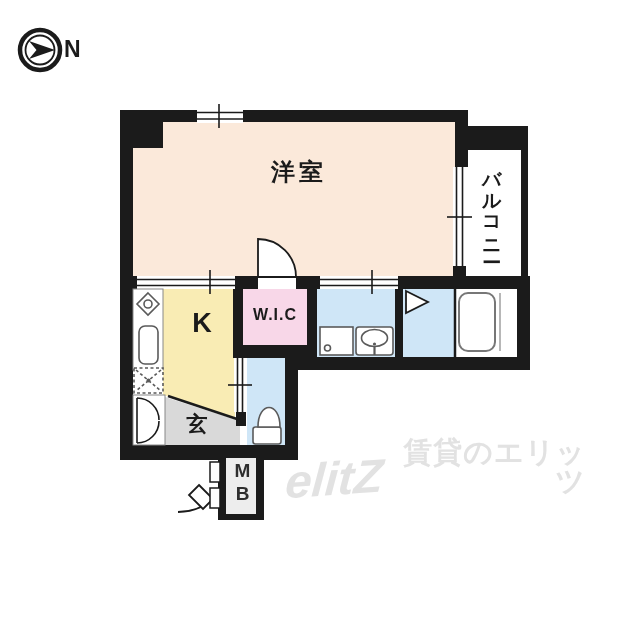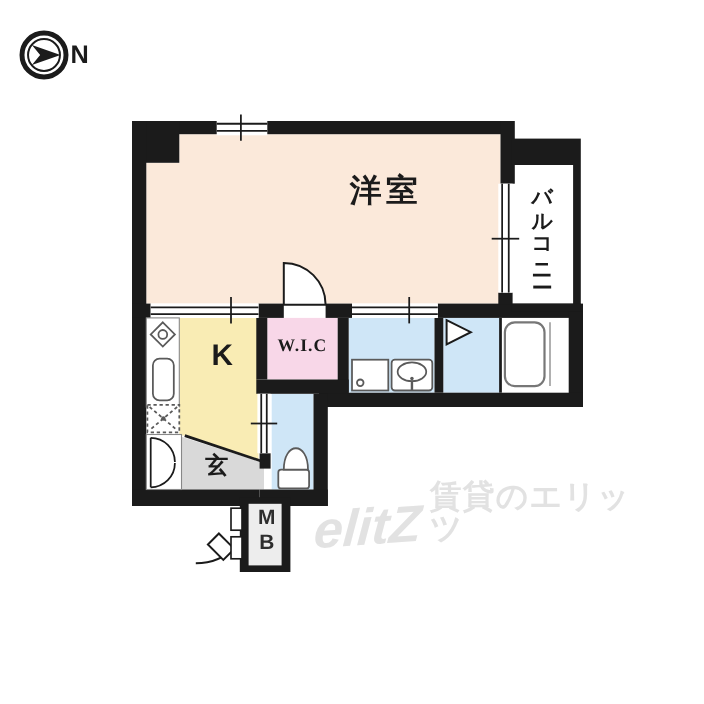--- a/index.html
+++ b/index.html
@@ -3,31 +3,31 @@
 <meta charset="utf-8">
 <style>
   html,body{margin:0;padding:0;background:#ffffff;}
   #stage{
     position:relative;width:640px;height:640px;background:#ffffff;overflow:hidden;
     font-family:"Liberation Sans", sans-serif;
   }
   #plan-svg{position:absolute;left:0;top:0;}
   .lbl{position:absolute;color:#1b1b1b;line-height:1.15;white-space:pre;}
   .lbl-n{left:64px;top:36px;font-size:23px;font-weight:bold;}
-  .lbl-main{left:214px;top:158px;width:170px;text-align:right;font-size:29px;font-weight:600;letter-spacing:4px;}
+  .lbl-main{left:214px;top:158px;width:170px;text-align:center;font-size:24px;font-weight:600;letter-spacing:4px;}
   .lbl-balcony{left:481px;top:157px;height:122px;font-size:19px;font-weight:600;
     writing-mode:vertical-rl;text-orientation:mixed;letter-spacing:2px;}
   .lbl-k{left:182px;top:308px;width:40px;text-align:center;font-size:27px;font-weight:bold;}
-  .lbl-wic{left:243px;top:306px;width:64px;text-align:center;font-size:16px;font-weight:bold;letter-spacing:1px;font-family:Liberation Serif, serif;}
+  .lbl-wic{left:243px;top:306px;width:64px;text-align:center;font-size:16px;font-weight:bold;letter-spacing:1px;}
   .lbl-genkan{left:183px;top:412px;width:28px;text-align:center;font-size:21px;font-weight:bold;}
   .lbl-mb{left:229px;top:460px;width:24px;font-size:19px;font-weight:bold;color:#2e2e2e;
     writing-mode:vertical-rl;text-orientation:upright;text-align:center;letter-spacing:2px;}
   .watermark{position:absolute;left:286px;top:438px;width:300px;display:flex;align-items:flex-end;gap:8px;}
   .wm-logo{font-size:47px;font-weight:bold;font-style:italic;transform:skewX(-8deg) rotate(-4deg);line-height:1;}
-  .wm-text{font-size:29px;font-weight:bold;line-height:1;padding-bottom:6px;letter-spacing:1px;}
+  .wm-text{font-size:29px;font-weight:bold;line-height:1;padding-bottom:6px;letter-spacing:1px;text-align:right;}
 </style>
 </head>
 <body>
 
 <div id="stage">
 
   <svg id="plan-svg" width="640" height="640" viewBox="0 0 640 640">
 
     <g>
       <circle cx="40" cy="50" r="20" fill="none" stroke="#1b1b1b" stroke-width="4.5"></circle>

